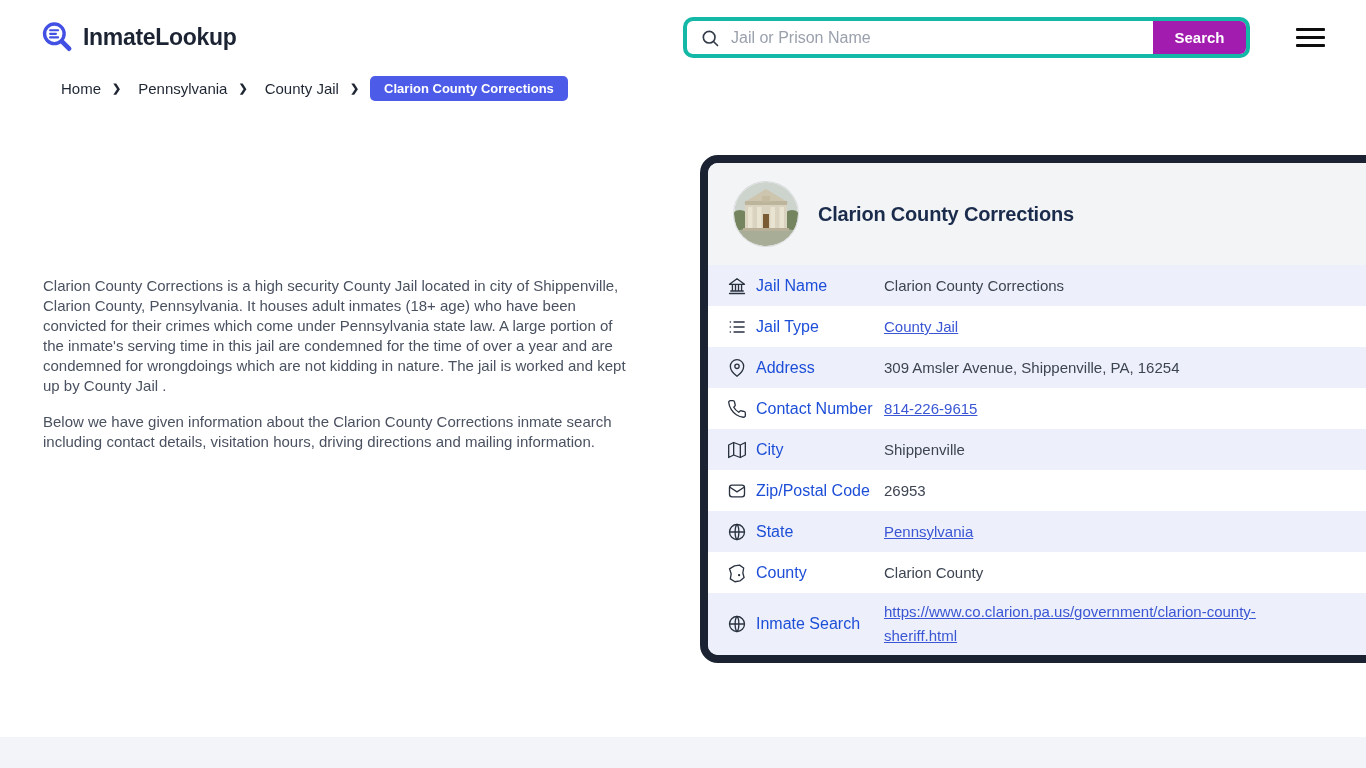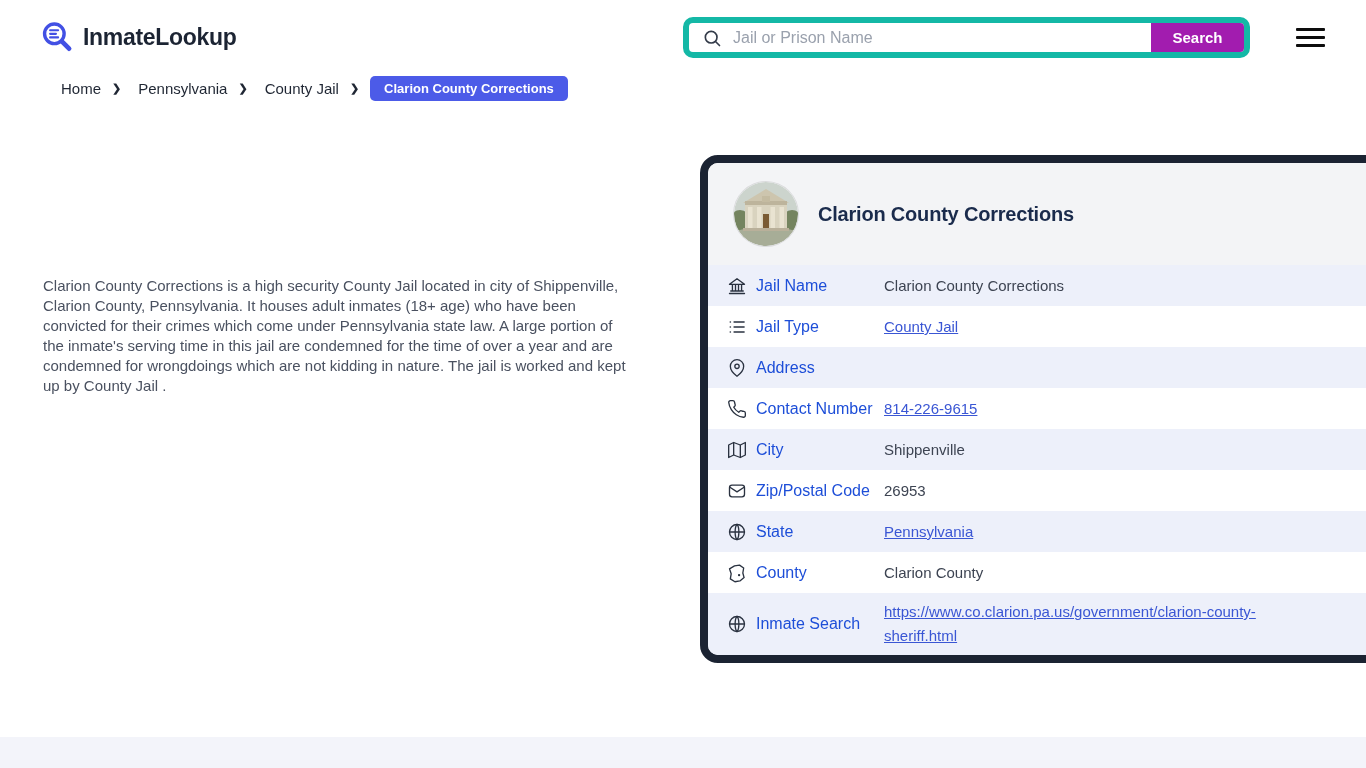--- a/index.html
+++ b/index.html
@@ -9,21 +9,21 @@
     background:#ffffff; font-family:"Liberation Sans", sans-serif;
     color:#1f2633;
   }
 
   
   .logo { position:absolute; left:40px; top:20px; display:flex; align-items:center; gap:9px; cursor:pointer; }
   .logo-text { font-size:23px; font-weight:700; color:#1c2433; letter-spacing:-0.3px; }
 
   .searchbar {
     position:absolute; left:683px; top:17px; width:567px; height:41px;
-    display:flex; border:6px solid #14b8a6; border-radius:10px; overflow:hidden; background:#fff;
+    display:flex; border:4px solid #14b8a6; border-radius:10px; overflow:hidden; background:#fff;
   }
   .search-icon-wrap { display:flex; align-items:center; padding:0 9px 0 13px; }
   .search-input {
     border:none; outline:none; flex:1; font-size:16px; color:#1f2633; min-width:0;
     font-family:"Liberation Sans", sans-serif;
   }
   .search-input::placeholder { color:#9aa1ad; }
   .search-btn {
     width:93px; background:#a21caf; color:#fff; font-weight:700; font-size:15px;
     border:none; cursor:pointer; font-family:"Liberation Sans", sans-serif;
@@ -106,20 +106,21 @@
   <span class="crumb-sep">❯</span>
   <span class="crumb-link">Pennsylvania</span>
   <span class="crumb-sep">❯</span>
   <span class="crumb-link">County Jail</span>
   <span class="crumb-sep">❯</span>
   <span class="crumb-badge">Clarion County Corrections</span>
 </div>
 
 <div class="left-col">
   <p>Clarion County Corrections is a high security County Jail located in city of Shippenville, Clarion County, Pennsylvania. It houses adult inmates (18+ age) who have been convicted for their crimes which come under Pennsylvania state law. A large portion of the inmate's serving time in this jail are condemned for the time of over a year and are condemned for wrongdoings which are not kidding in nature. The jail is worked and kept up by County Jail .</p>
+  <p>Below we have given information about the Clarion County Corrections inmate search including contact details, visitation hours, driving directions and mailing information.</p>
 </div>
 
 <div class="card">
   <div class="card-header">
     <span class="avatar">
       <svg width="64" height="64" viewBox="0 0 64 64">
         <defs>
             <clipPath id="av">
               <circle cx="32" cy="32" r="32"></circle>
             </clipPath>
@@ -169,20 +170,21 @@
   </div>
 
   <div class="row alt">
     <span class="ricon">
       <svg viewBox="0 0 24 24" fill="none" stroke="currentColor" stroke-width="1.6" stroke-linejoin="round">
         <path d="M20 10c0 6-8 12-8 12S4 16 4 10a8 8 0 0 1 16 0z"></path>
         <circle cx="12" cy="10" r="2.6"></circle>
       </svg>
     </span>
     <span class="rlabel">Address</span>
+    <span class="rvalue">309 Amsler Avenue, Shippenville, PA, 16254</span>
   </div>
 
   <div class="row">
     <span class="ricon">
       <svg viewBox="0 0 24 24" fill="none" stroke="currentColor" stroke-width="1.6" stroke-linejoin="round" stroke-linecap="round">
         <path d="M22 16.92v3a2 2 0 0 1-2.18 2 19.79 19.79 0 0 1-8.63-3.07 19.5 19.5 0 0 1-6-6A19.79 19.79 0 0 1 2.08 4.18 2 2 0 0 1 4.06 2h3a2 2 0 0 1 2 1.72 12.84 12.84 0 0 0 .7 2.81 2 2 0 0 1-.45 2.11L8.09 9.91a16 16 0 0 0 6 6l1.27-1.27a2 2 0 0 1 2.11-.45 12.84 12.84 0 0 0 2.81.7A2 2 0 0 1 22 16.92z"></path>
       </svg>
     </span>
     <span class="rlabel">Contact Number</span>
     <a class="rvalue">814-226-9615</a>

